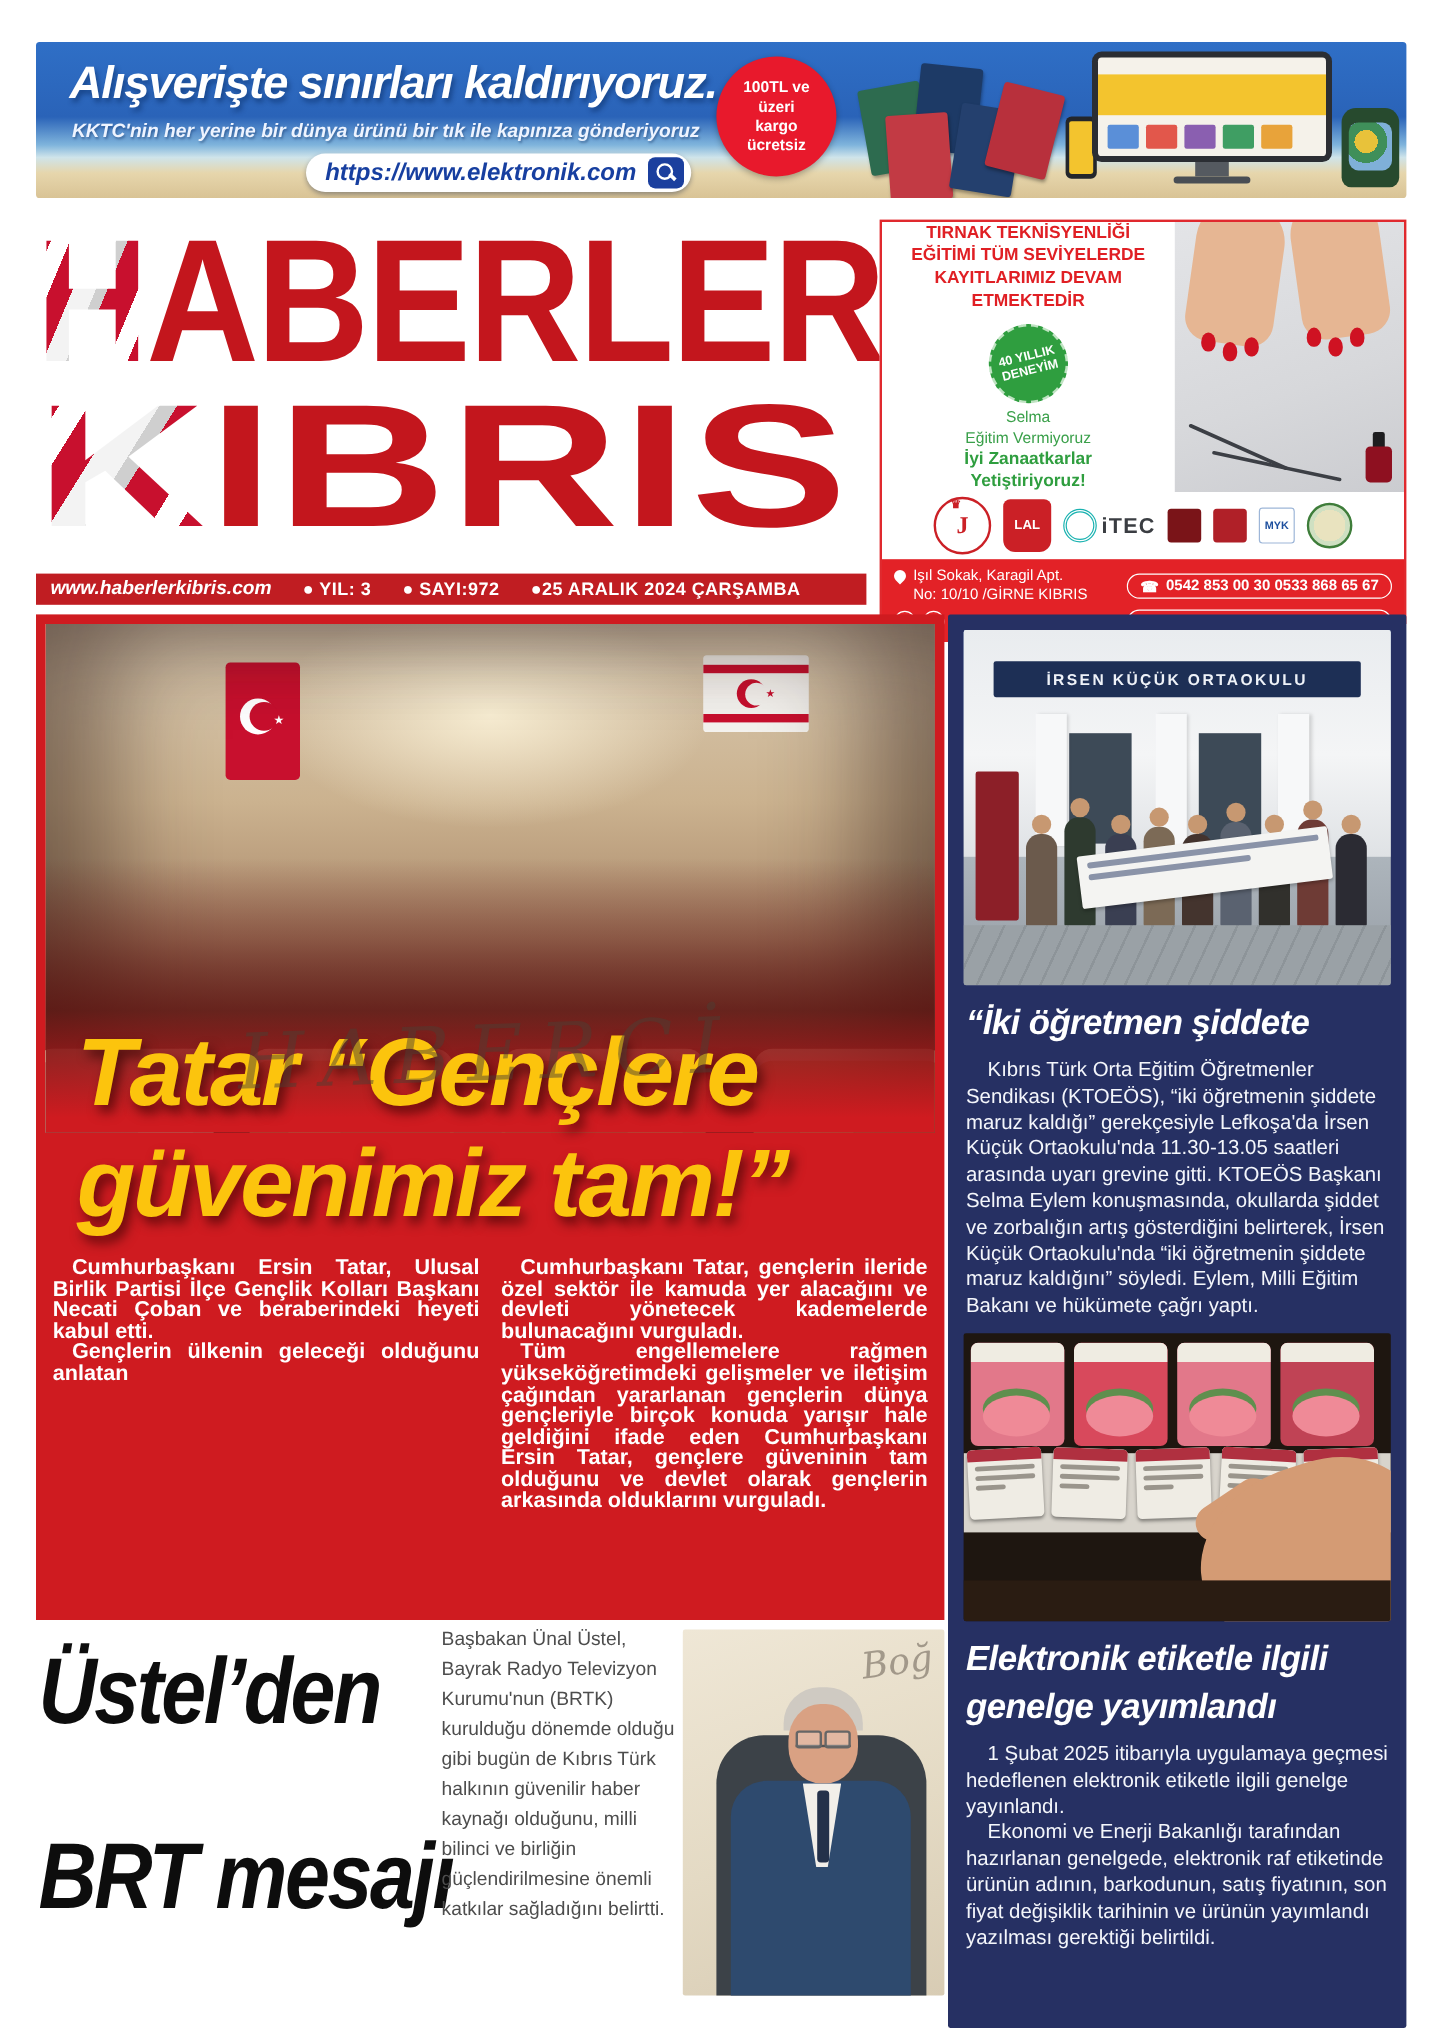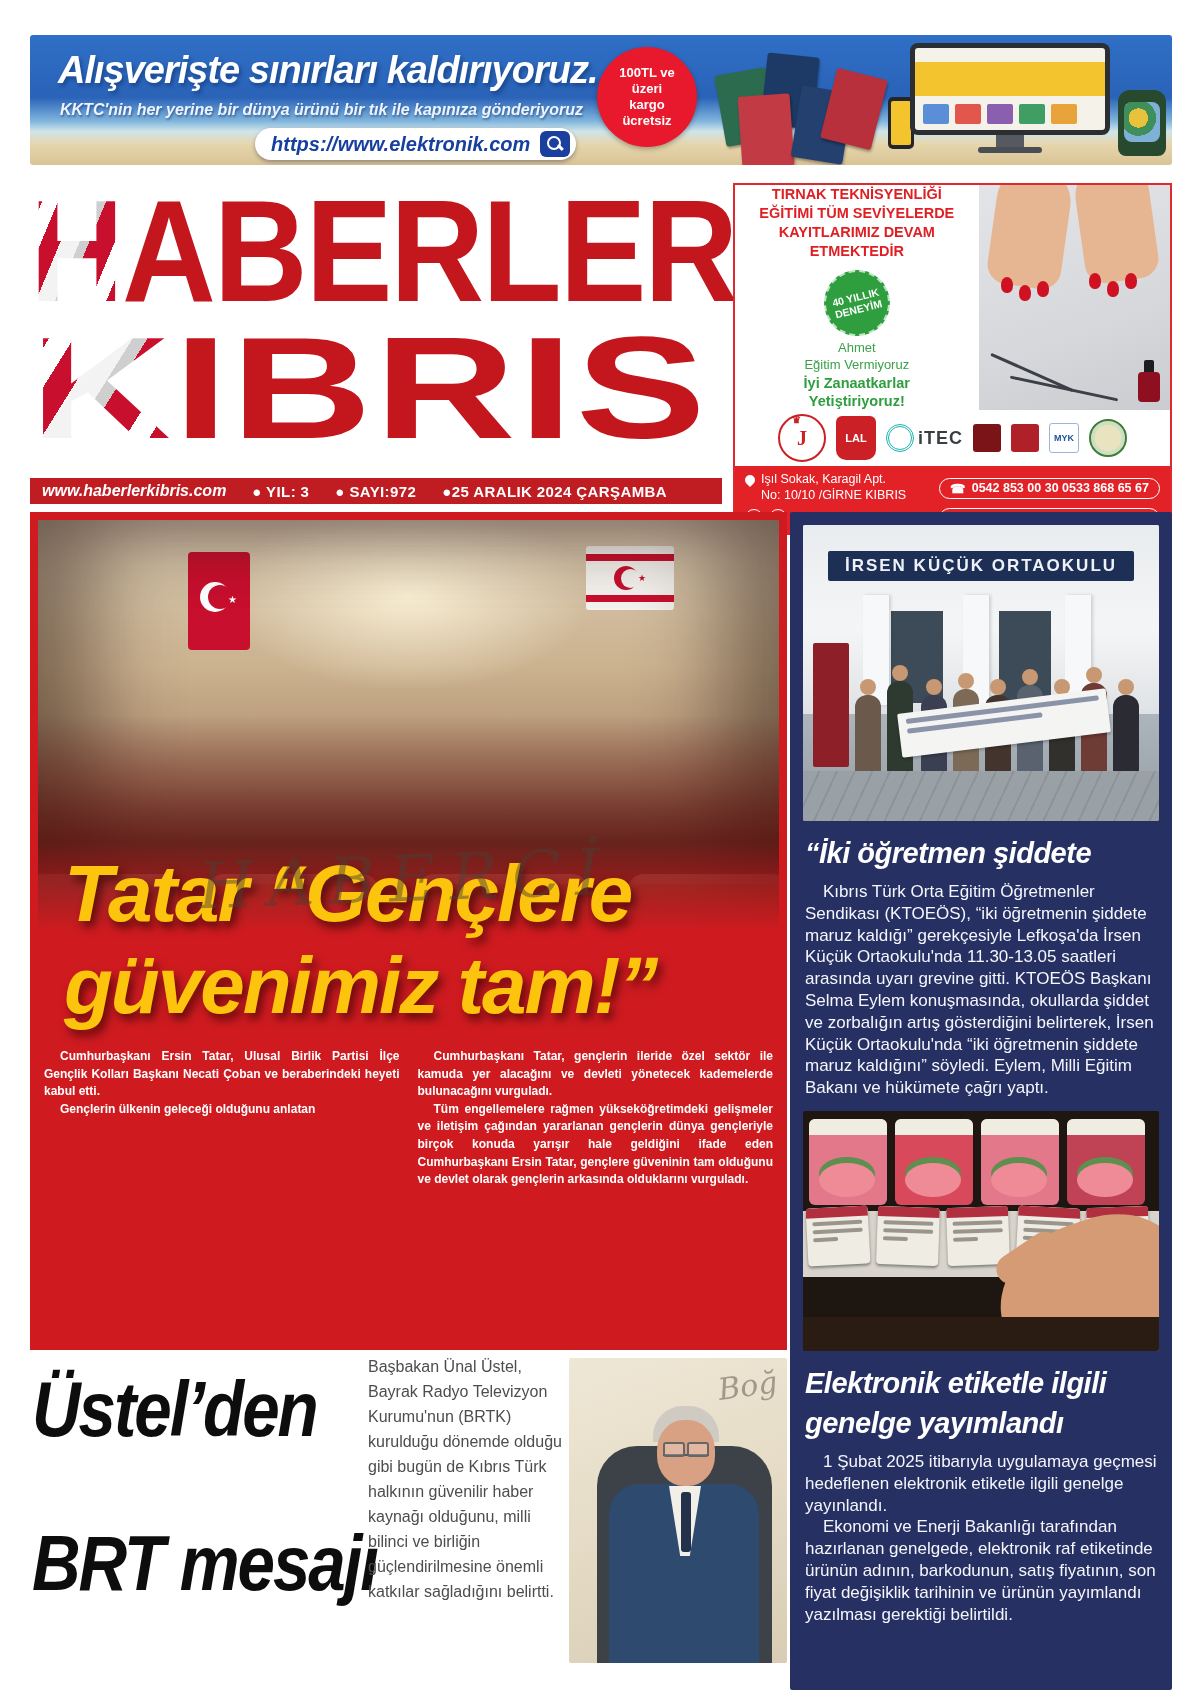--- a/index.html
+++ b/index.html
@@ -120,21 +120,21 @@
     box-shadow:inset 0 10px 0 #e3d3ae;}
   .mp-fade{position:absolute;inset:0;background:linear-gradient(180deg,rgba(207,27,32,0) 46%,rgba(95,18,16,.78) 76%,#cf1b20 97%);}
 
   .headline-wrap{position:relative;margin-top:-96px;z-index:3;padding-left:26px;}
   .hl-line{font-size:80px;line-height:92px;font-weight:900;font-style:italic;color:#fcc40d;letter-spacing:-2px;
     text-shadow:4px 6px 10px rgba(45,0,0,.65);white-space:nowrap;}
   .watermark{position:absolute;left:160px;top:-6px;z-index:4;font-family:"DejaVu Serif","Liberation Serif",serif;
     font-style:italic;font-size:64px;letter-spacing:14px;color:rgba(75,62,52,.48);transform:rotate(-2deg);pointer-events:none;}
 
   .main-cols{display:flex;gap:18px;margin-top:16px;padding:0 6px;}
-  .main-col{flex:1;color:#fff;font-size:12px;font-weight:700;line-height:17.6px;text-align:justify;}
+  .main-col{flex:1;color:#fff;font-size:18px;font-weight:700;line-height:17.6px;text-align:justify;}
   .main-col p{margin:0;text-indent:16px;}
 
   
   .brt-section{position:absolute;left:30px;top:1358px;width:757px;height:332px;}
   .brt-h{position:absolute;left:2px;font-size:66px;font-weight:900;font-style:italic;color:#0d0d0d;
     letter-spacing:-2px;transform:scale(1.02,1.18);transform-origin:left top;white-space:nowrap;}
   .brt-h1{top:6px;}
   .brt-h2{top:160px;}
   .brt-body{position:absolute;left:338px;top:-4px;width:205px;font-size:16px;line-height:25px;color:#4d4d4d;}
   .brt-photo{position:absolute;right:0;top:0;width:218px;height:305px;overflow:hidden;border-radius:2px;
@@ -152,21 +152,21 @@
   .brt-tie{position:absolute;left:112px;top:134px;width:10px;height:60px;background:#24314a;border-radius:3px;}
 
   
   .sidebar{position:absolute;left:790px;top:512px;width:382px;height:1178px;background:#263063;
     padding:13px;box-sizing:border-box;border-radius:2px;}
   .protest-photo{position:relative;width:100%;height:296px;overflow:hidden;border-radius:2px;
     background:linear-gradient(180deg,#bed3e6 0%,#cfdde9 40%,#aeb6bd 62%,#969da5 100%);}
   .pp-building{position:absolute;left:0;top:0;width:100%;height:64%;
     background:linear-gradient(180deg,#e9ecef 0%,#f4f5f6 55%,#dfe2e5 100%);}
   .pp-sign{position:absolute;left:7%;top:26px;width:86%;height:30px;background:#1d2f55;color:#eef2f8;
-    display:flex;align-items:center;justify-content:center;font-size:17px;font-weight:700;letter-spacing:2px;border-radius:2px;}
+    display:flex;align-items:center;justify-content:center;font-size:13px;font-weight:700;letter-spacing:2px;border-radius:2px;}
   .pp-col{position:absolute;top:70px;width:26px;height:110px;background:#f7f8f9;box-shadow:2px 0 3px rgba(0,0,0,.15);}
   .pp-door{position:absolute;top:86px;width:52px;height:92px;background:#3d4a57;}
   .pp-rollup{position:absolute;left:10px;top:118px;width:36px;height:124px;background:#8c1f28;border-radius:2px;}
   .pp-banner{position:absolute;left:96px;top:176px;width:210px;height:44px;background:#f4f4f2;transform:rotate(-7deg);
     border-radius:2px;box-shadow:0 2px 3px rgba(0,0,0,.25);padding:6px 8px;box-sizing:border-box;}
   .pp-banner i{display:block;height:5px;background:#8a93a8;margin-bottom:5px;border-radius:2px;}
   .pp-person{position:absolute;bottom:48px;width:26px;height:78px;border-radius:12px 12px 3px 3px;}
   .pp-person::before{content:"";position:absolute;left:50%;transform:translateX(-50%);top:-16px;width:16px;height:16px;
     border-radius:50%;background:#c79871;}
   .pp-ground{position:absolute;left:0;bottom:0;width:100%;height:50px;
@@ -253,21 +253,21 @@
   </div>
 
   <div class="nail-ad">
     <div class="na-top">
       <div class="na-left">
         <div class="na-title">TIRNAK TEKNİSYENLİĞİ EĞİTİMİ TÜM SEVİYELERDE KAYITLARIMIZ DEVAM ETMEKTEDİR</div>
         <div class="na-badge">
           <span>40 YILLIK</span>
           <span>DENEYİM</span>
         </div>
-        <div class="na-tag-light">Ahmet</div>
+        <div class="na-tag-light">Selma</div>
         <div class="na-tag-light">Eğitim Vermiyoruz</div>
         <div class="na-tag-bold">İyi Zanaatkarlar</div>
         <div class="na-tag-bold">Yetiştiriyoruz!</div>
       </div>
       <div class="na-photo">
         <div class="na-hand h1"></div>
         <div class="na-hand h2"></div>
         <span class="na-nail" style="left:22px;top:92px;"></span>
         <span class="na-nail" style="left:40px;top:100px;"></span>
         <span class="na-nail" style="left:58px;top:96px;"></span>

